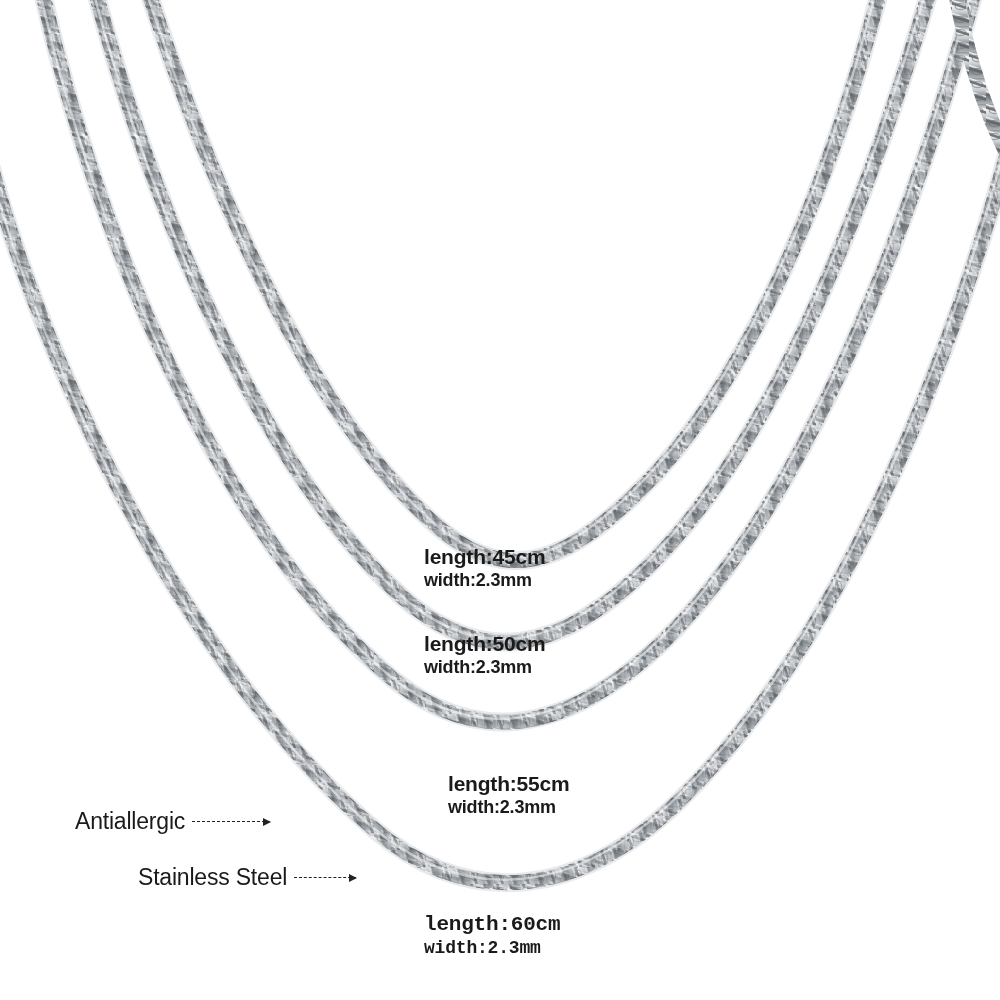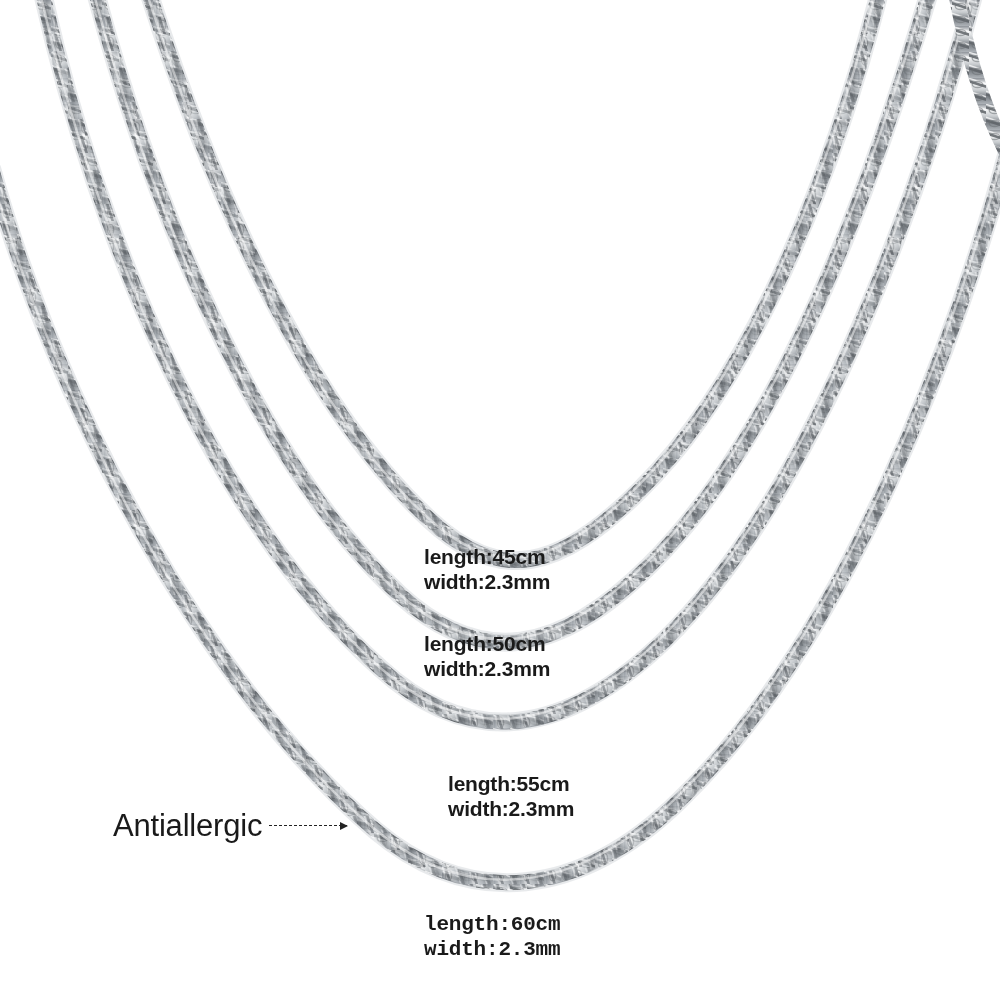--- a/index.html
+++ b/index.html
@@ -29,31 +29,30 @@
     color: #1a1a1a;
     line-height: 1.18;
     white-space: nowrap;
   }
   .label-block .line1 {
     font-size: 21px;
     font-weight: bold;
     letter-spacing: -0.2px;
   }
   .label-block .line2 {
-    font-size: 21px;
+    font-size: 18px;
     font-weight: bold;
     letter-spacing: -0.2px;
   }
   .callout {
     position: absolute;
     color: #1a1a1a;
     white-space: nowrap;
-    font-size: 31px;
+    font-size: 23px;
     letter-spacing: -0.2px;
-    margin-left: 38px;
   }
   .callout-row {
     display: flex;
     align-items: center;
   }
   .dashline {
     display: inline-block;
     height: 1px;
     margin-left: 7px;
     position: relative;
@@ -165,14 +164,20 @@
     <div class="line2">width:2.3mm</div>
   </div>
 
   <div class="callout" style="left:75px; top:808px;">
     <span class="callout-row">
       <span>Antiallergic</span>
       <span class="dashline" style="width:78px;"></span>
     </span>
   </div>
 
+  <div class="callout" style="left:138px; top:864px;">
+    <span class="callout-row">
+      <span>Stainless Steel</span>
+      <span class="dashline" style="width:62px;"></span>
+    </span>
+  </div>
 
 </div>
 
 </body></html>

